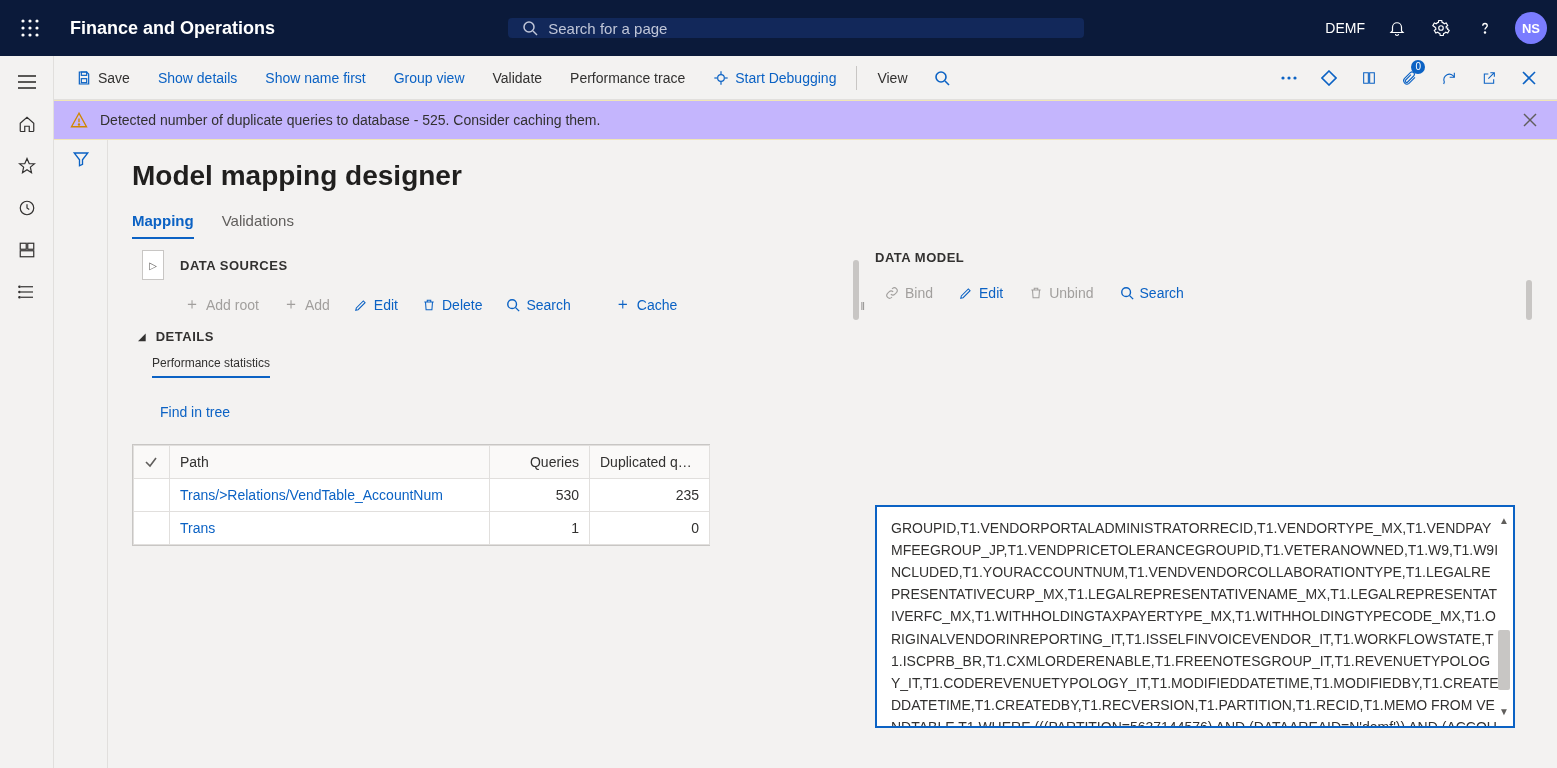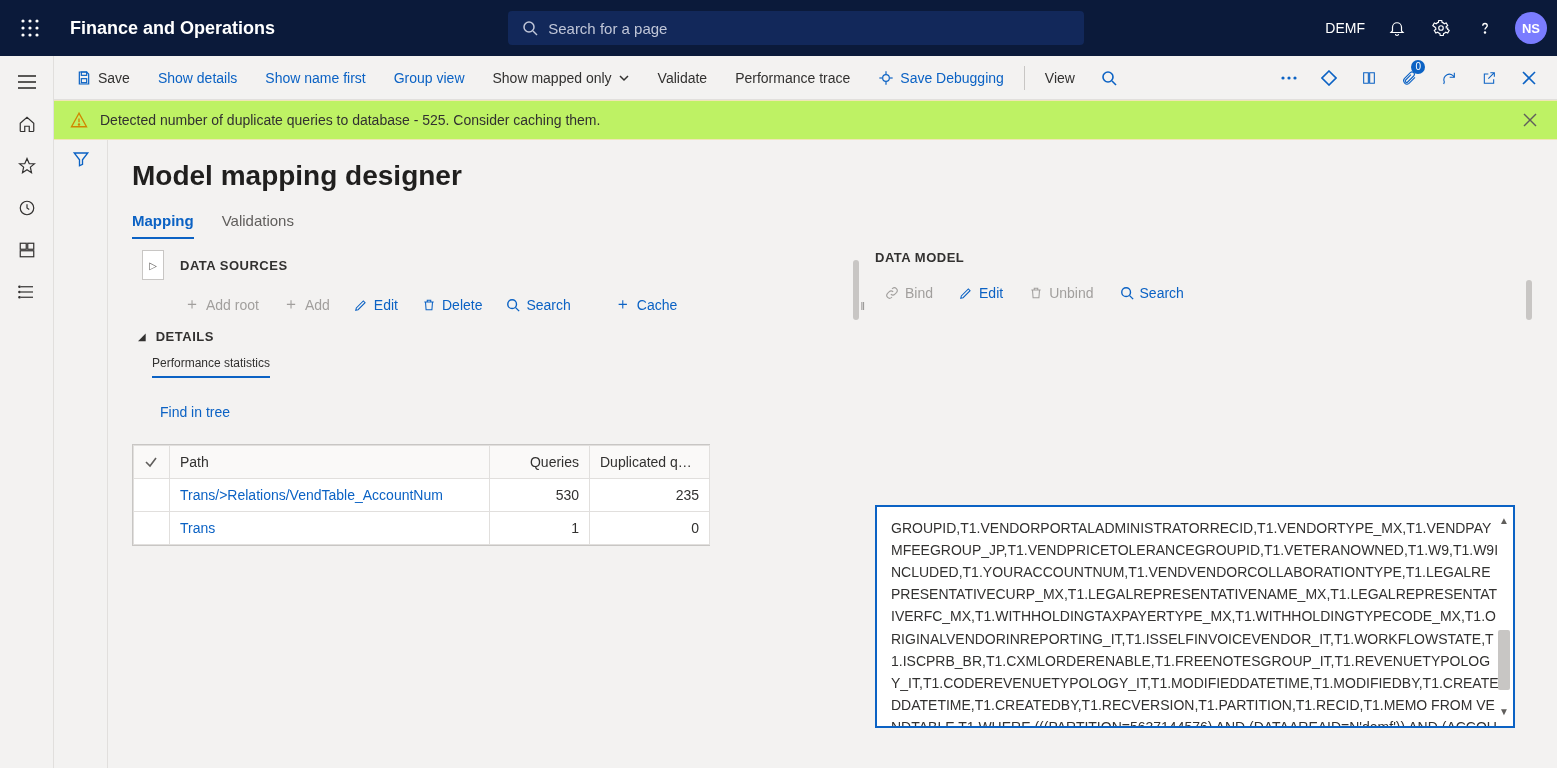--- a/index.html
+++ b/index.html
@@ -3,21 +3,21 @@
 <meta charset="utf-8">
 <style>
   * { box-sizing: border-box; margin: 0; padding: 0; }
   html, body { height: 100%; font-family: "Segoe UI", Arial, sans-serif; font-size: 14px; color: #323130; background: #f3f2f1; }
   body { display: flex; flex-direction: column; width: 1557px; height: 768px; overflow: hidden; }
 
   
   .topnav { height: 56px; background: #0b1a3a; color: #fff; display: flex; align-items: center; padding: 0 10px; }
   .waffle { width: 40px; height: 40px; display: flex; align-items: center; justify-content: center; cursor: pointer; border-radius: 4px; }
   .app-title { font-size: 18px; font-weight: 600; margin-left: 20px; }
-  .search-wrap { margin-left: auto; margin-right: auto; width: 576px; height: 34px; background: #12285a; border-radius: 4px; display: flex; align-items: center; padding: 0 14px; color: #c0c6d8; }
+  .search-wrap { margin-left: auto; margin-right: auto; width: 576px; height: 20px; background: #12285a; border-radius: 4px; display: flex; align-items: center; padding: 0 14px; color: #c0c6d8; }
   .search-wrap input { background: transparent; border: none; outline: none; color: #fff; font-size: 15px; margin-left: 10px; flex: 1; }
   .search-wrap input::placeholder { color: #c0c6d8; }
   .topnav-right { display: flex; align-items: center; gap: 4px; }
   .topnav-right .txt { padding: 0 8px; font-size: 14px; }
   .topnav-icon { width: 40px; height: 40px; display: flex; align-items: center; justify-content: center; cursor: pointer; border-radius: 4px; }
   .avatar { width: 32px; height: 32px; border-radius: 50%; background: #7a7cff; color: #fff; display: flex; align-items: center; justify-content: center; font-size: 13px; font-weight: 600; margin-left: 6px; }
 
   
   .body-wrap { flex: 1; display: flex; overflow: hidden; }
   .leftrail { width: 54px; background: #f3f2f1; display: flex; flex-direction: column; align-items: center; padding-top: 6px; gap: 2px; border-right: 1px solid #e1dfdd; }
@@ -29,21 +29,21 @@
   .cmdbar { height: 44px; background: #f3f2f1; display: flex; align-items: center; padding: 0 10px; border-bottom: 1px solid #e1dfdd; gap: 4px; }
   .cmdbtn { display: inline-flex; align-items: center; gap: 6px; padding: 0 12px; height: 36px; color: #0b62c4; cursor: pointer; border-radius: 3px; font-size: 14px; }
   .cmdbtn.dark { color: #323130; }
   .spacer-flex { flex: 1; }
   .cmd-icon { width: 36px; height: 36px; display: flex; align-items: center; justify-content: center; cursor: pointer; border-radius: 3px; color: #0b62c4; }
   .cmd-sep { width: 1px; height: 24px; background: #c8c6c4; margin: 0 4px; }
   .badge-dot { position: relative; }
   .badge-dot .dot { position: absolute; top: 0; right: 2px; background: #0b62c4; color: #fff; border-radius: 8px; font-size: 10px; padding: 0 4px; line-height: 14px; }
 
   
-  .warnbar { background: #bef264; border-top: 1px solid #f0e6b6; border-bottom: 1px solid #f0e6b6; display: flex; align-items: center; padding: 8px 16px; font-size: 14px; color: #323130; }
+  .warnbar { background: #c4b5fd; border-top: 1px solid #f0e6b6; border-bottom: 1px solid #f0e6b6; display: flex; align-items: center; padding: 8px 16px; font-size: 14px; color: #323130; }
   .warnbar .tri { color: #d08700; margin-right: 12px; }
   .warnbar .close { margin-left: auto; cursor: pointer; padding: 4px; color: #605e5c; }
 
   
   .content-row { flex: 1; display: flex; overflow: hidden; }
   .filter-rail { width: 54px; border-right: 1px solid #e1dfdd; display: flex; justify-content: center; padding-top: 10px; background: #f3f2f1; }
   .filter-rail .funnel { color: #0b62c4; }
 
   .designer { flex: 1; padding: 20px 24px; background: #f3f2f1; overflow: hidden; position: relative; }
   .breadcrumb { font-size: 14px; color: #605e5c; letter-spacing: 0.3px; }
@@ -202,37 +202,31 @@
         <svg width="16" height="16" viewBox="0 0 24 24" fill="none" stroke="#0b62c4" stroke-width="1.8">
             <path d="M5 3h11l3 3v15H5V3z"></path>
             <rect x="8" y="3" width="8" height="5"></rect>
             <rect x="8" y="13" width="8" height="6"></rect>
           </svg>
         <span style="color:#323130">Save</span>
       </div>
       <div class="cmdbtn">Show details</div>
       <div class="cmdbtn">Show name first</div>
       <div class="cmdbtn">Group view</div>
-      <div class="cmdbtn dark">
-        <span>Show mapped only</span>
-        <svg width="12" height="12" viewBox="0 0 12 12" stroke="#323130" stroke-width="1.5" fill="none">
-            <path d="M2 4l4 4 4-4"></path>
-          </svg>
-      </div>
       <div class="cmdbtn dark">Validate</div>
       <div class="cmdbtn dark">Performance trace</div>
       <div class="cmdbtn">
         <svg width="16" height="16" viewBox="0 0 24 24" fill="none" stroke="#0b62c4" stroke-width="1.8">
             <circle cx="12" cy="12" r="5"></circle>
             <line x1="12" y1="2" x2="12" y2="6"></line>
             <line x1="12" y1="18" x2="12" y2="22"></line>
             <line x1="2" y1="12" x2="6" y2="12"></line>
             <line x1="18" y1="12" x2="22" y2="12"></line>
           </svg>
-        <span>Save Debugging</span>
+        <span>Start Debugging</span>
       </div>
       <div class="cmd-sep"></div>
       <div class="cmdbtn dark">View</div>
       <div class="cmd-icon">
           <svg width="16" height="16" viewBox="0 0 16 16" fill="none" stroke="#0b62c4" stroke-width="1.6">
             <circle cx="7" cy="7" r="5"></circle>
             <line x1="11" y1="11" x2="15" y2="15"></line>
           </svg>
         </div>
       <div class="spacer-flex"></div>

